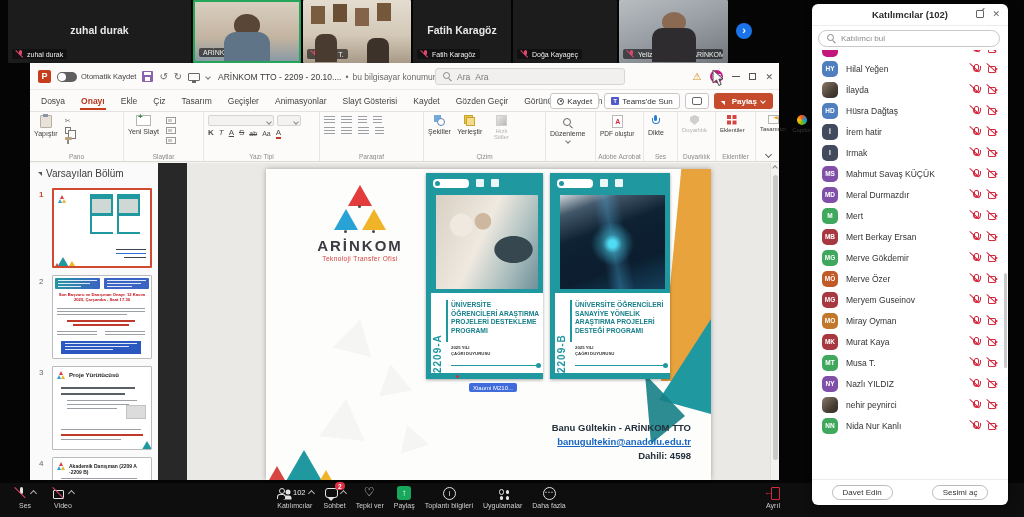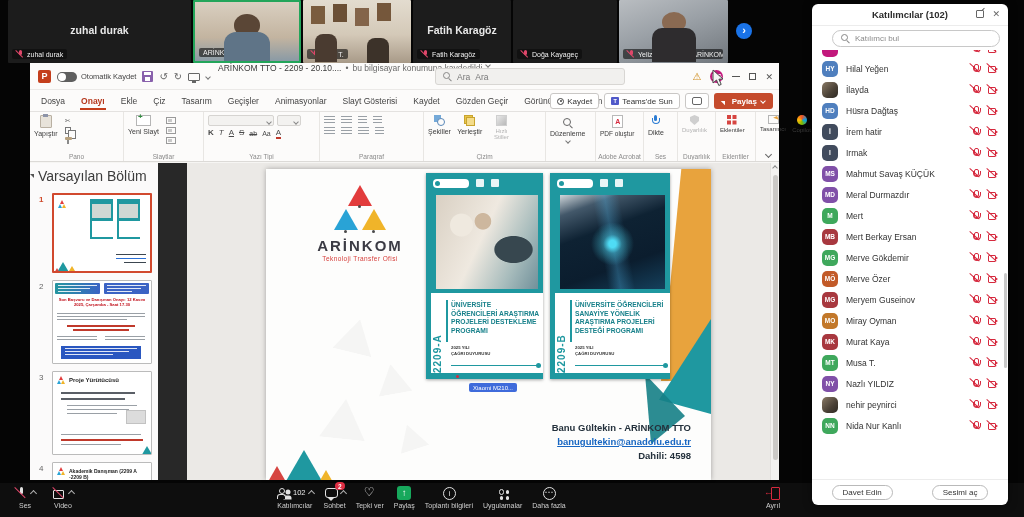--- a/index.html
+++ b/index.html
@@ -35,21 +35,21 @@
   .autosave{display:flex;align-items:center;gap:4px;font-size:7.5px;color:#444;}
   .toggle{width:20px;height:10px;border-radius:5px;background:#5f5f5f;position:relative;}
   .toggle::before{content:"";position:absolute;left:1px;top:1px;width:8px;height:8px;border-radius:50%;background:#fff;}
   .floppy{width:11px;height:11px;background:#8961ac;border-radius:1px;position:relative;}
   .floppy::before{content:"";position:absolute;left:2px;top:1px;width:7px;height:3px;background:#fff;}
   .floppy::after{content:"";position:absolute;left:3px;top:6px;width:5px;height:4px;background:#fff;}
   .qat{color:#666;font-size:10px;line-height:1;}
   .monitor{width:12px;height:8px;border:1px solid #666;border-radius:1px;position:relative;}
   .monitor::after{content:"";position:absolute;left:3px;bottom:-3px;width:4px;height:2px;background:#666;}
   .chev{display:inline-block;width:4px;height:4px;border-right:1px solid #777;border-bottom:1px solid #777;transform:rotate(45deg);}
-  #tb-title{position:absolute;left:188px;top:0;height:27px;display:flex;align-items:flex-start;gap:4px;font-size:8.5px;color:#3a3a3a;white-space:nowrap;}
+  #tb-title{position:absolute;left:188px;top:0;height:27px;display:flex;align-items:center;gap:4px;font-size:8.5px;color:#3a3a3a;white-space:nowrap;}
   #tb-title .dim{color:#6a6a6a;}
   #tb-search{position:absolute;left:405px;top:5px;width:190px;height:17px;background:#f1f0ee;border:1px solid #d8d6d3;border-radius:3px;display:flex;align-items:center;gap:5px;padding:0 7px;color:#777;font-size:8.5px;}
   .mag{position:relative;width:9px;height:9px;flex:none;}
   .mag::before{content:"";position:absolute;left:0;top:0;width:5px;height:5px;border:1.2px solid #888;border-radius:50%;}
   .mag::after{content:"";position:absolute;left:6px;top:6px;width:3.5px;border-top:1.2px solid #888;transform:rotate(45deg);transform-origin:0 0;}
   #tb-right{position:absolute;right:6px;top:0;height:27px;display:flex;align-items:center;gap:9px;}
   .warn{color:#cf8e1f;font-size:10px;}
   .tb-avatar{width:13px;height:13px;border-radius:50%;background:#c2187c;color:#fff;font-size:6.5px;font-weight:bold;text-align:center;line-height:13px;}
   .win-min{width:8px;border-top:1px solid #555;}
   .win-res{width:7px;height:7px;border:1px solid #555;position:relative;}
@@ -118,21 +118,21 @@
   .addin-ic{width:10px;height:10px;position:relative;}
   .addin-ic::before{content:"";position:absolute;left:0;top:0;width:4px;height:4px;background:#d64541;box-shadow:5.5px 0 0 #d64541,0 5.5px 0 #d64541,5.5px 5.5px 0 #d64541;}
   .designer-ic{width:11px;height:9px;border:1px solid #b5b5b5;position:relative;}
   .designer-ic::after{content:"";position:absolute;right:-2px;top:-3px;width:0;height:0;border:3.5px solid transparent;border-bottom-color:#e8a33d;transform:rotate(20deg);}
   .copilot-ic{width:10px;height:10px;border-radius:50%;background:conic-gradient(#f35325,#05a6f0,#7fba00,#ffba08,#f35325);}
   #ribbon-collapse{position:absolute;right:8px;bottom:4px;width:5px;height:5px;border-right:1.2px solid #666;border-bottom:1.2px solid #666;transform:rotate(45deg);}
 
   
   #ppt-body{position:absolute;left:0;top:100px;width:749px;height:317px;}
   #thumbs{position:absolute;left:0;top:0;width:128px;height:317px;background:#fbfafa;overflow:hidden;}
-  #sec-head{display:flex;align-items:center;gap:4px;padding:5px 0 2px 0;font-size:14px;color:#3c3c3c;}
+  #sec-head{display:flex;align-items:center;gap:4px;padding:5px 0 2px 8px;font-size:10px;color:#3c3c3c;}
   .sec-tri{width:0;height:0;border-top:4px solid #555;border-left:4px solid transparent;}
   .trow{position:relative;margin:7px 0 0 22px;width:100px;}
   .tnum{position:absolute;left:-13px;top:2px;font-size:8px;color:#666;}
   .tnum.sel{color:#cf4a2b;font-weight:bold;}
   .tbox{background:#fff;border:1px solid #bbb;border-radius:1px;position:relative;overflow:hidden;}
   .tbox.sel{border:2px solid #d1492e;}
   .mlogo{position:absolute;width:9px;height:8px;}
   .mlogo i{position:absolute;width:0;height:0;border-left:2.5px solid transparent;border-right:2.5px solid transparent;}
   .mlogo i:nth-child(1){left:2px;top:0;border-bottom:4px solid #e23c3c;}
   .mlogo i:nth-child(2){left:0;top:4px;border-bottom:4px solid #29a3d6;}
@@ -197,21 +197,21 @@
   #mouse{position:absolute;left:712px;top:69px;z-index:99;}
 
   
   #panel{position:absolute;left:812px;top:4px;width:196px;height:501px;background:#fff;border-radius:6px;z-index:50;display:flex;flex-direction:column;overflow:hidden;box-shadow:0 0 8px rgba(0,0,0,.5);}
   #panel-head{position:relative;height:22px;border-bottom:1px solid #ececec;flex:none;}
   #panel-title{position:absolute;left:0;right:0;top:5px;text-align:center;font-size:9.5px;font-weight:bold;color:#2b2b2b;}
   #panel-icons{position:absolute;right:8px;top:6px;display:flex;gap:8px;align-items:center;}
   .popout{width:8px;height:8px;border:1px solid #666;border-radius:1px;position:relative;}
   .popout::after{content:"";position:absolute;right:-2px;top:-2px;width:4px;border-top:1.2px solid #666;transform:rotate(-45deg);}
   .pclose{color:#666;font-size:9px;line-height:8px;}
-  #psearch-wrap{padding:4px 8px 3px 20px;flex:none;}
+  #psearch-wrap{padding:4px 8px 3px 6px;flex:none;}
   #psearch{height:17px;border:1px solid #c8c8c8;border-radius:9px;display:flex;align-items:center;gap:5px;padding:0 8px;color:#8a8a8a;font-size:8px;}
   #prow-partial{height:8px;overflow:hidden;position:relative;flex:none;}
   #prow-partial .pavatar{position:absolute;left:10px;top:-9px;}
   #prow-partial .picwrap{position:absolute;right:10px;top:-7px;display:flex;}
   #plist{flex:1;overflow:hidden;position:relative;}
   .prow{display:flex;align-items:center;height:21px;padding:0 10px;}
   .pavatar{width:16px;height:16px;border-radius:5px;color:#fff;font-size:6.5px;font-weight:bold;display:flex;align-items:center;justify-content:center;flex:none;}
   .pavatar.photo{background:linear-gradient(135deg,#8a7a66,#4a4136 60%,#2e2a24) !important;}
   .pname{flex:1;margin-left:8px;font-size:8.5px;color:#323232;white-space:nowrap;overflow:hidden;}
   .pic{position:relative;width:11px;height:11px;margin-left:6px;flex:none;}

